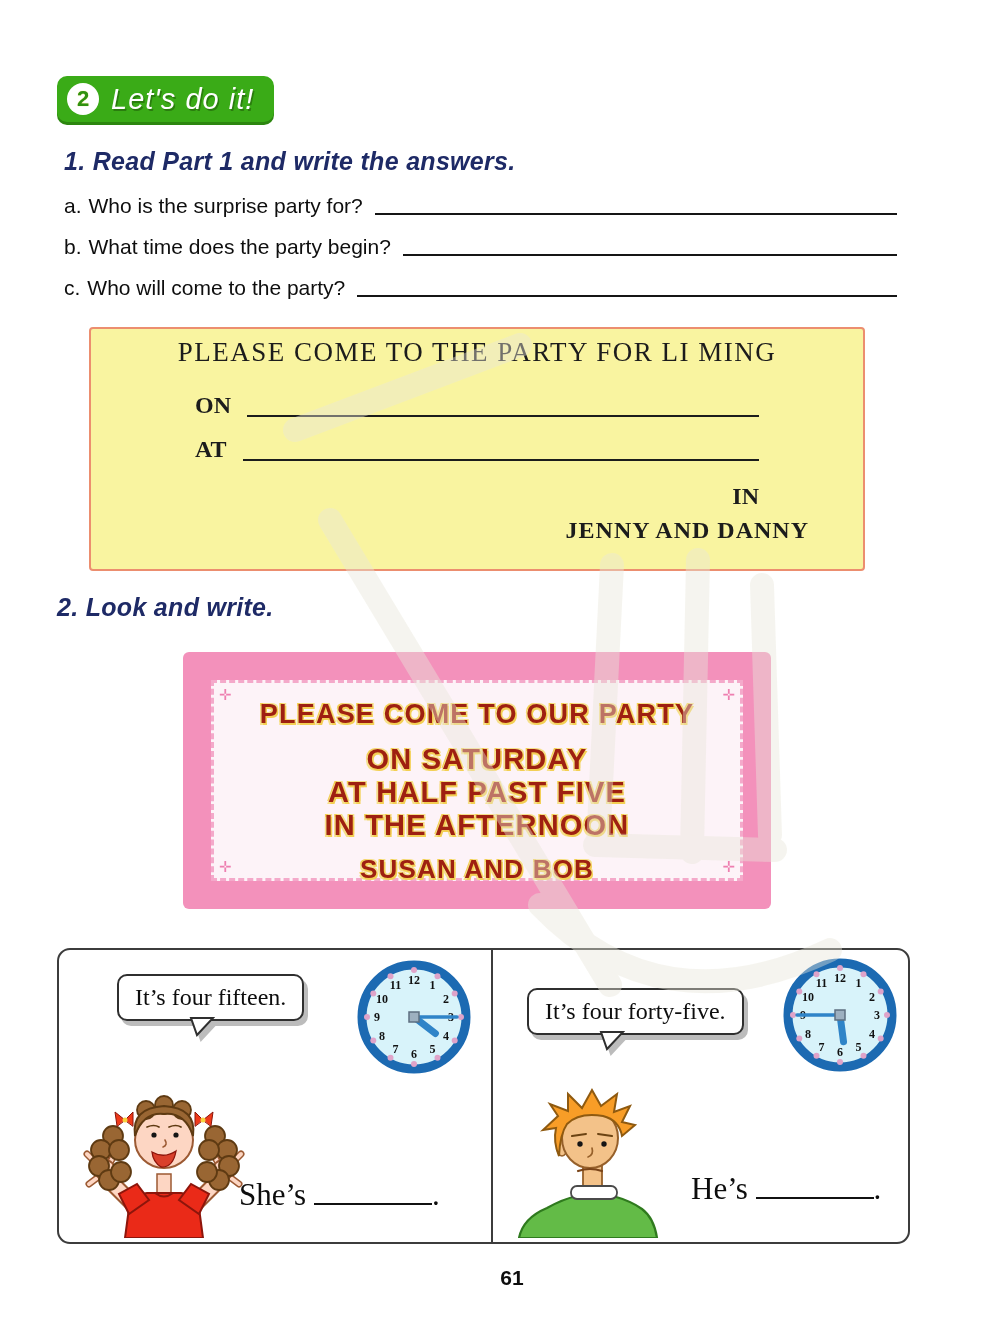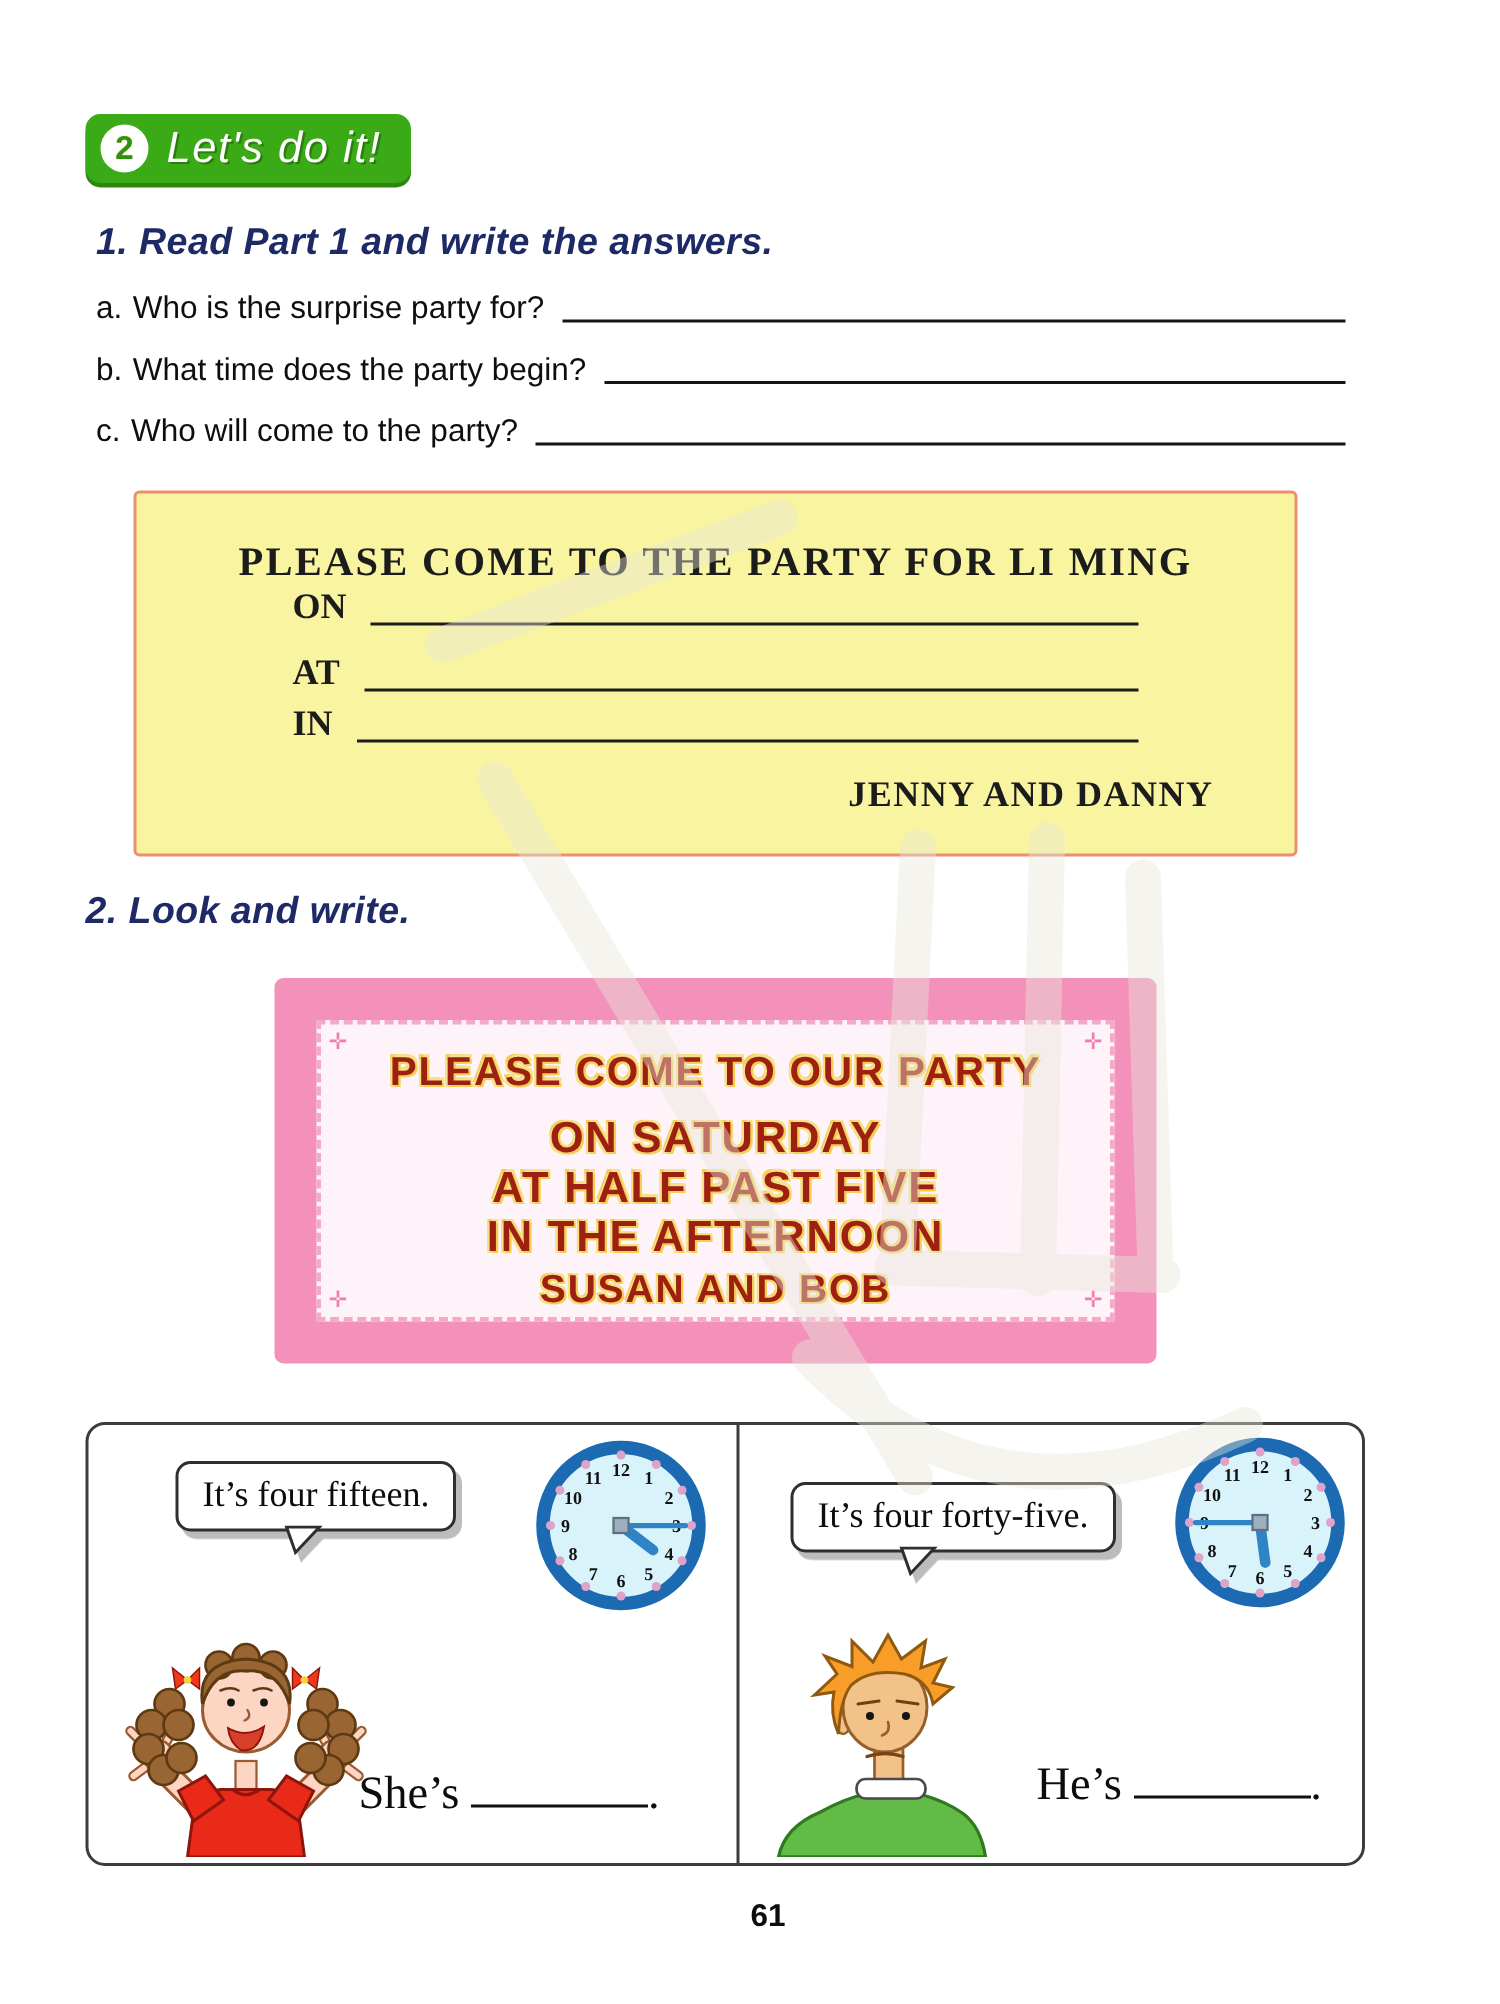--- a/index.html
+++ b/index.html
@@ -22,40 +22,40 @@
 
   
   .q-row{position:absolute;left:64px;width:833px;display:flex;align-items:flex-end;font-size:21px;color:#0e0e0e;}
   .q-row .q-label{margin-right:7px;}
   .q-row .blank{flex:1;border-bottom:2px solid #151515;margin-left:12px;margin-bottom:3px;height:1em;}
   .qa{top:192px;}.qb{top:233px;}.qc{top:274px;}
 
   
   .ycard{position:absolute;left:89px;top:327px;width:772px;height:240px;background:#f9f4a0;
          border:2.5px solid #ec8e6f;border-radius:4px;font-family:"Liberation Serif",serif;color:#1c1c1c;}
-  .y-title{position:absolute;left:0;right:0;top:30px;text-align:center;font-weight:bold;
+  .y-title{position:absolute;left:0;right:0;top:8px;text-align:center;font-weight:normal;
            font-size:27px;letter-spacing:1.5px;}
   .y-row{position:absolute;left:104px;width:564px;display:flex;align-items:flex-end;
          font-weight:bold;font-size:24px;}
   .y-row .blank{flex:1;border-bottom:2.5px solid #1c1c1c;margin-left:16px;margin-bottom:2px;height:1em;}
-  .y1{top:62px;}.y2{top:106px;}.y3{top:140px;}
+  .y1{top:62px;}.y2{top:106px;}.y3{top:154px;flex-direction:column;}
   .y-sig{position:absolute;right:54px;top:188px;font-weight:bold;font-size:24px;letter-spacing:1px;}
 
   
   .pcard{position:absolute;left:183px;top:652px;width:588px;height:257px;background:#f391bb;border-radius:6px;}
   .pcard-inner{position:absolute;left:28px;right:28px;top:28px;bottom:28px;background:#fdf3f8;
                border:3px dashed #f4a9ca;display:flex;flex-direction:column;align-items:center;}
   .p-corner{position:absolute;color:#ee7fb0;font-size:15px;line-height:15px;}
   .pc-tl{left:5px;top:4px;}.pc-tr{right:5px;top:4px;}.pc-bl{left:5px;bottom:4px;}.pc-br{right:5px;bottom:4px;}
   .p-text{font-weight:bold;color:#9e2011;letter-spacing:1.2px;white-space:nowrap;
           text-shadow:1.5px 1.5px 0 #f3cf54,-1.5px 1.5px 0 #f6e08a,1.5px -1.5px 0 #f6e08a,-1.5px -1.5px 0 #f3cf54;}
   .p-title{font-size:27px;margin-top:16px;}
   .p-line{font-size:29px;line-height:33px;}
   .p-mid{margin-top:13px;display:flex;flex-direction:column;align-items:center;}
-  .p-sig{font-size:26px;margin-top:2px;}
+  .p-sig{font-size:26px;margin-top:12px;}
 
   
   .bbox{position:absolute;left:57px;top:948px;width:849px;height:292px;background:#fff;
         border:2.5px solid #3c3c3c;border-radius:13px;}
   .panel{position:absolute;top:0;height:100%;}
   .panel-l{left:0;width:432px;border-right:2px solid #3c3c3c;}
   .panel-r{left:434px;right:0;}
 
   .bubble-wrap{position:absolute;filter:drop-shadow(4px 5px 0px #bcbcbc);}
   .bubble{background:#fff;border:2px solid #2f2f2f;border-radius:10px;padding:8px 16px;

